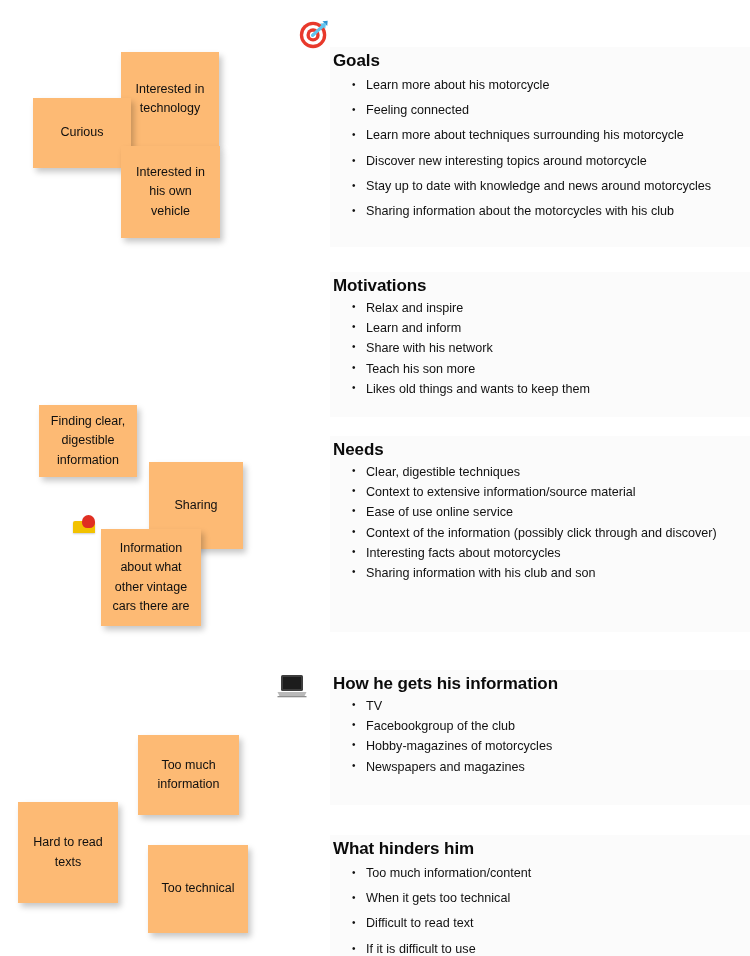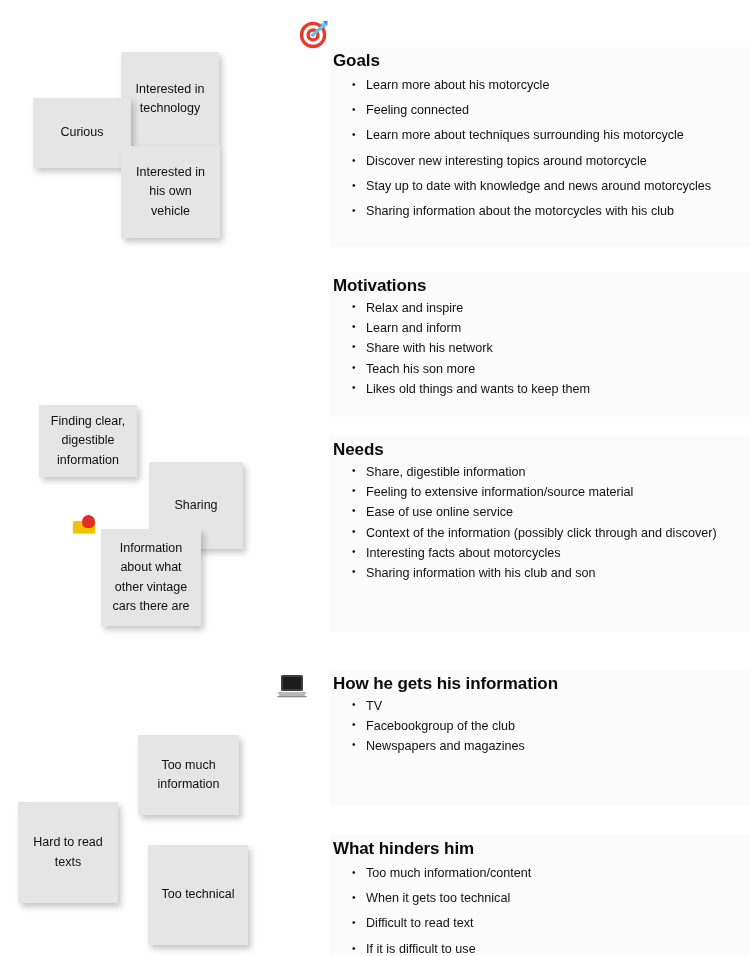--- a/index.html
+++ b/index.html
@@ -22,21 +22,21 @@
     position: absolute;
     inset: 0;
     width: 750px;
     height: 956px;
     background: #ffffff;
   }
 
   
   .sticky {
     position: absolute;
-    background: #e5e5e5;
+    background: #fdba74;
     box-shadow: 3px 4px 6px rgba(0,0,0,0.22);
     display: flex;
     align-items: center;
     justify-content: center;
     text-align: center;
     box-sizing: border-box;
     padding: 8px 8px;
     font-size: 12.5px;
     line-height: 1.55;
     color: #0f0f0f;
@@ -144,21 +144,21 @@
   <div class="note-badge" style="left:73px; top:521px;"></div>
 
   <div class="sticky" style="left:138px; top:735px; width:101px; height:80px;">
     <span>Too much information</span>
   </div>
 
   <div class="sticky" style="left:18px; top:802px; width:100px; height:101px;">
     <span>Hard to read texts</span>
   </div>
 
-  <div class="sticky" style="left:148px; top:845px; width:100px; height:100px;">
+  <div class="sticky" style="left:148px; top:845px; width:100px; height:88px;">
     <span>Too technical</span>
   </div>
 
   <div class="icon-wrap" style="left:297px; top:17px;">
     <svg viewBox="0 0 36 36" xmlns="http://www.w3.org/2000/svg">
       <circle cx="17" cy="19" r="14" fill="#e8392b"></circle>
       <circle cx="17" cy="19" r="10.5" fill="#ffffff"></circle>
       <circle cx="17" cy="19" r="7" fill="#e8392b"></circle>
       <circle cx="17" cy="19" r="3.4" fill="#ffffff"></circle>
       <circle cx="17" cy="19" r="1.5" fill="#e8392b"></circle>
@@ -196,34 +196,35 @@
       <li>Learn and inform</li>
       <li>Share with his network</li>
       <li>Teach his son more</li>
       <li>Likes old things and wants to keep them</li>
     </ul>
   </div>
 
   <div class="panel" style="top:436px; height:196px;">
     <div class="panel-title">Needs</div>
     <ul class="list-tight">
-      <li>Share, digestible information</li>
-      <li>Feeling to extensive information/source material</li>
+      <li>Clear, digestible techniques</li>
+      <li>Context to extensive information/source material</li>
       <li>Ease of use online service</li>
       <li>Context of the information (possibly click through and discover)</li>
       <li>Interesting facts about motorcycles</li>
       <li>Sharing information with his club and son</li>
     </ul>
   </div>
 
   <div class="panel" style="top:670px; height:135px;">
     <div class="panel-title">How he gets his information</div>
     <ul class="list-tight">
       <li>TV</li>
       <li>Facebookgroup of the club</li>
+      <li>Hobby-magazines of motorcycles</li>
       <li>Newspapers and magazines</li>
     </ul>
   </div>
 
   <div class="panel" style="top:835px; height:121px;">
     <div class="panel-title">What hinders him</div>
     <ul class="list-loose">
       <li>Too much information/content</li>
       <li>When it gets too technical</li>
       <li>Difficult to read text</li>

